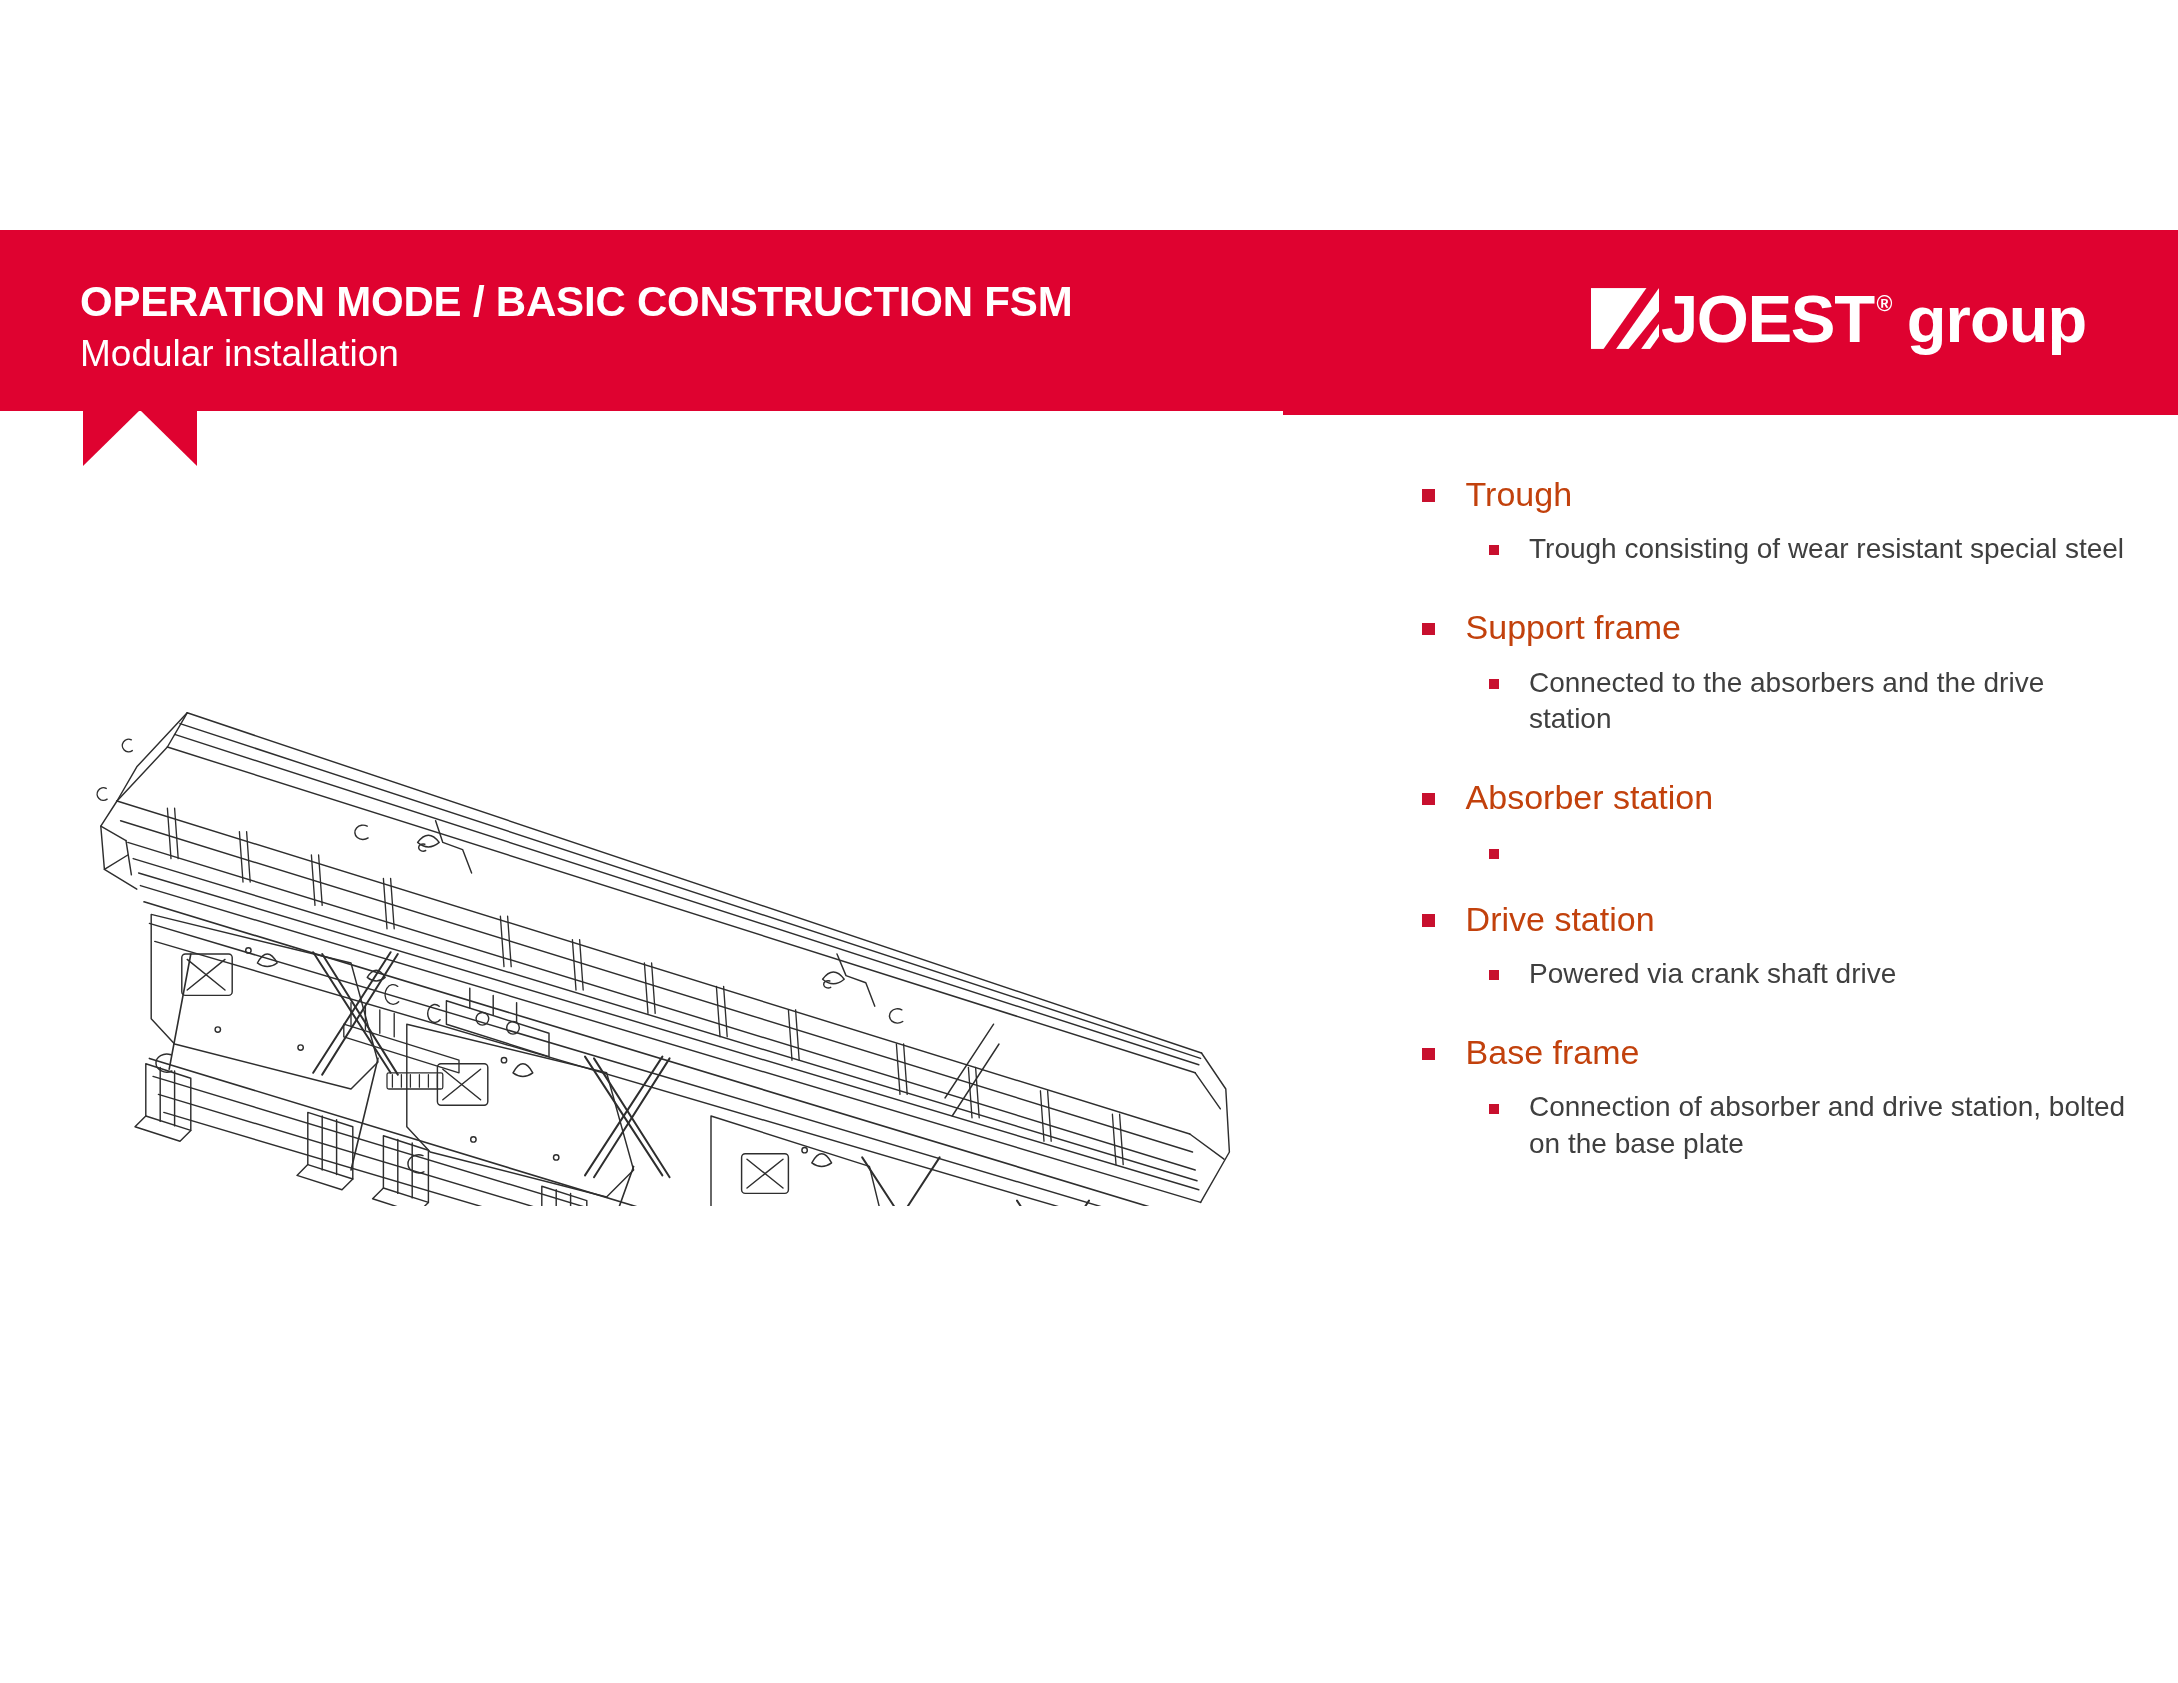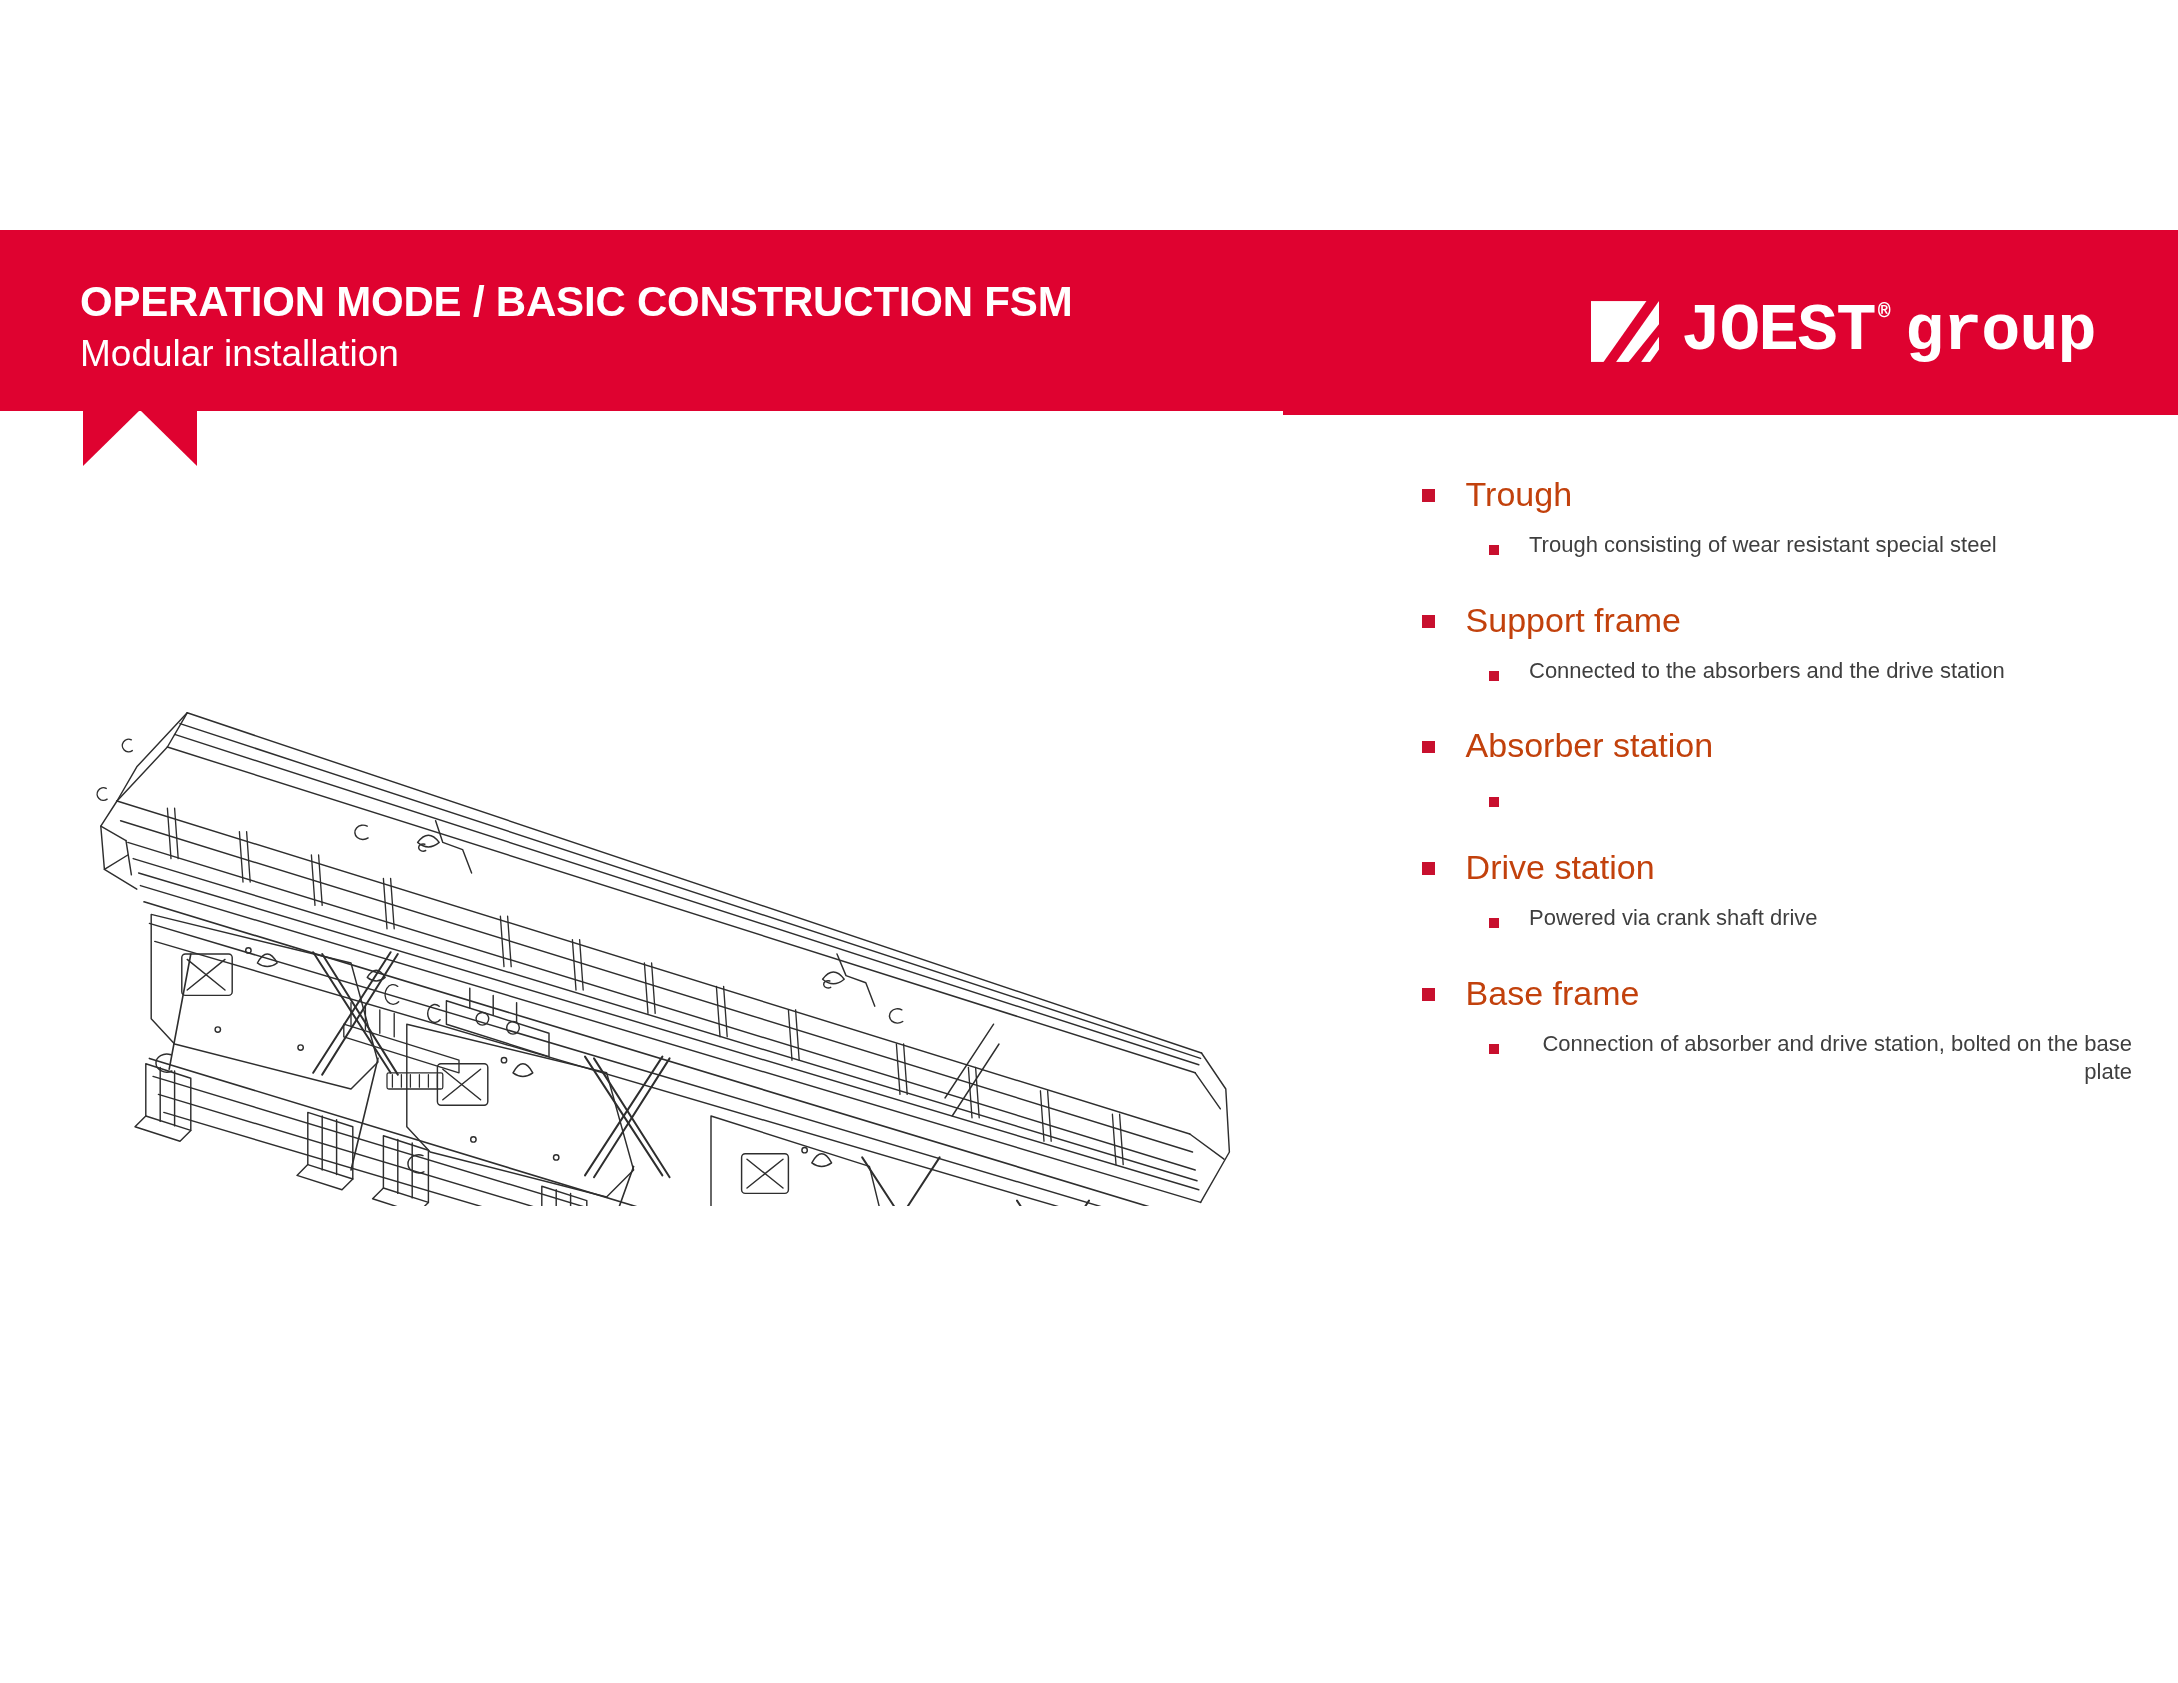--- a/index.html
+++ b/index.html
@@ -72,26 +72,25 @@
     font-size: 37px;
     font-weight: normal;
     line-height: 1.0;
     white-space: nowrap;
   }
 
   
   .logo {
     position: absolute;
     left: 1591px;
-    top: 292px;
+    top: 279px;
     height: 79px;
     display: flex;
     align-items: center;
-    gap: 22px;
-    font-family: Liberation Mono, monospace;
+    gap: 2px;
   }
   .logo-mark {
     width: 68px;
     height: 61px;
     flex: none;
   }
   .logo-wordmark {
     display: flex;
     align-items: baseline;
     color: #ffffff;
@@ -172,24 +171,23 @@
   .lvl2 .marker {
     width: 10px;
     height: 10px;
     background: #C8102E;
     flex: none;
     margin-top: 14.4px;
     margin-right: 30px;
   }
   .lvl2 .text {
     color: #3f3f3f;
-    font-size: 22px;
+    font-size: 28px;
     line-height: 1.30;
     max-width: 603px;
-    text-align: right;
   }
 </style>
 </head>
 <body>
 
 <div class="slide">
 
   <div class="header-band"></div>
   <div class="header-band-ext"></div>
   <div class="header-notch"></div>

